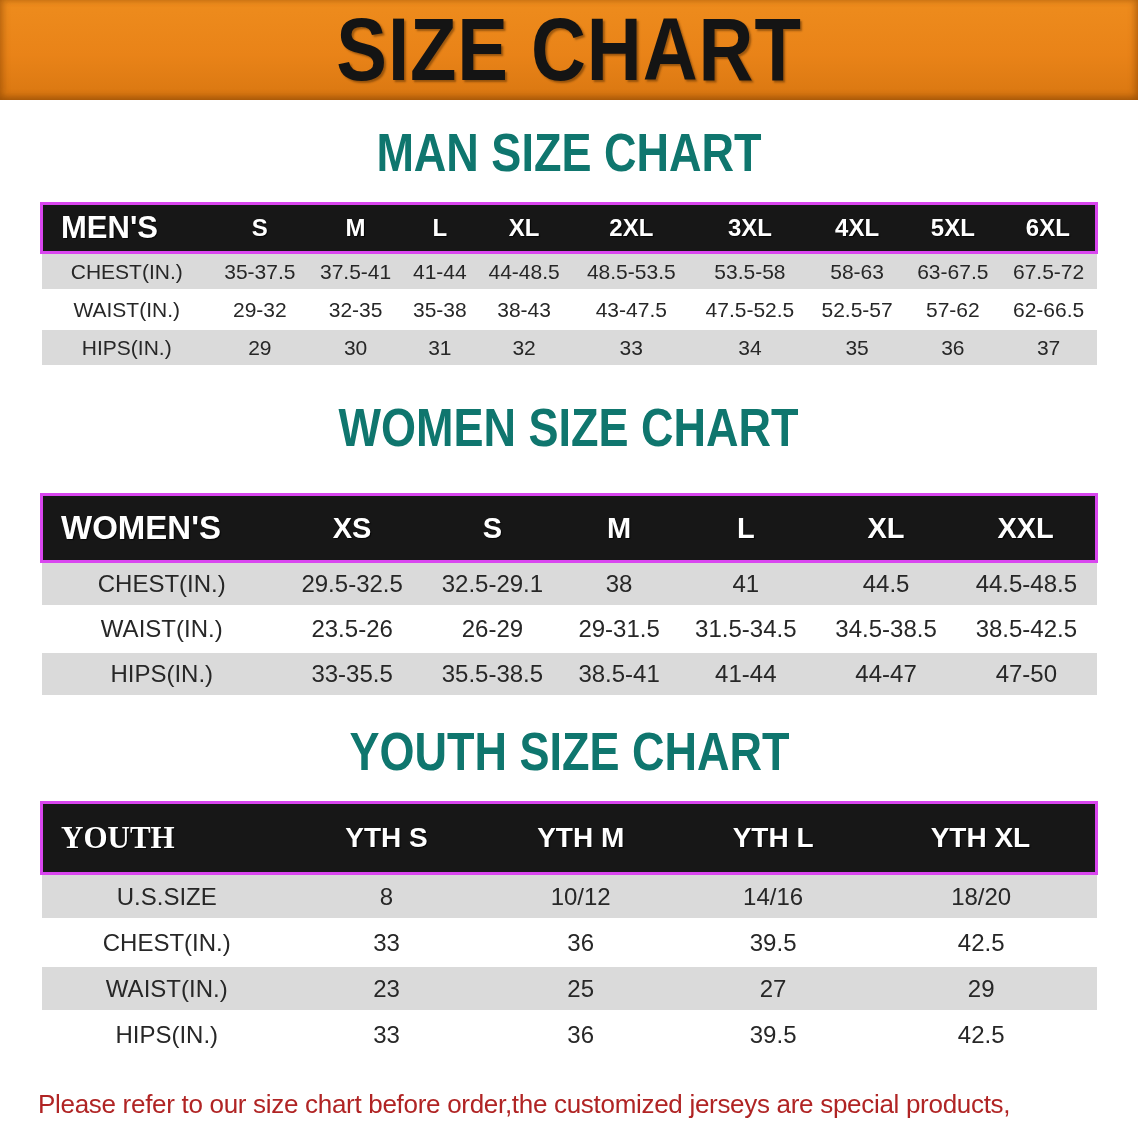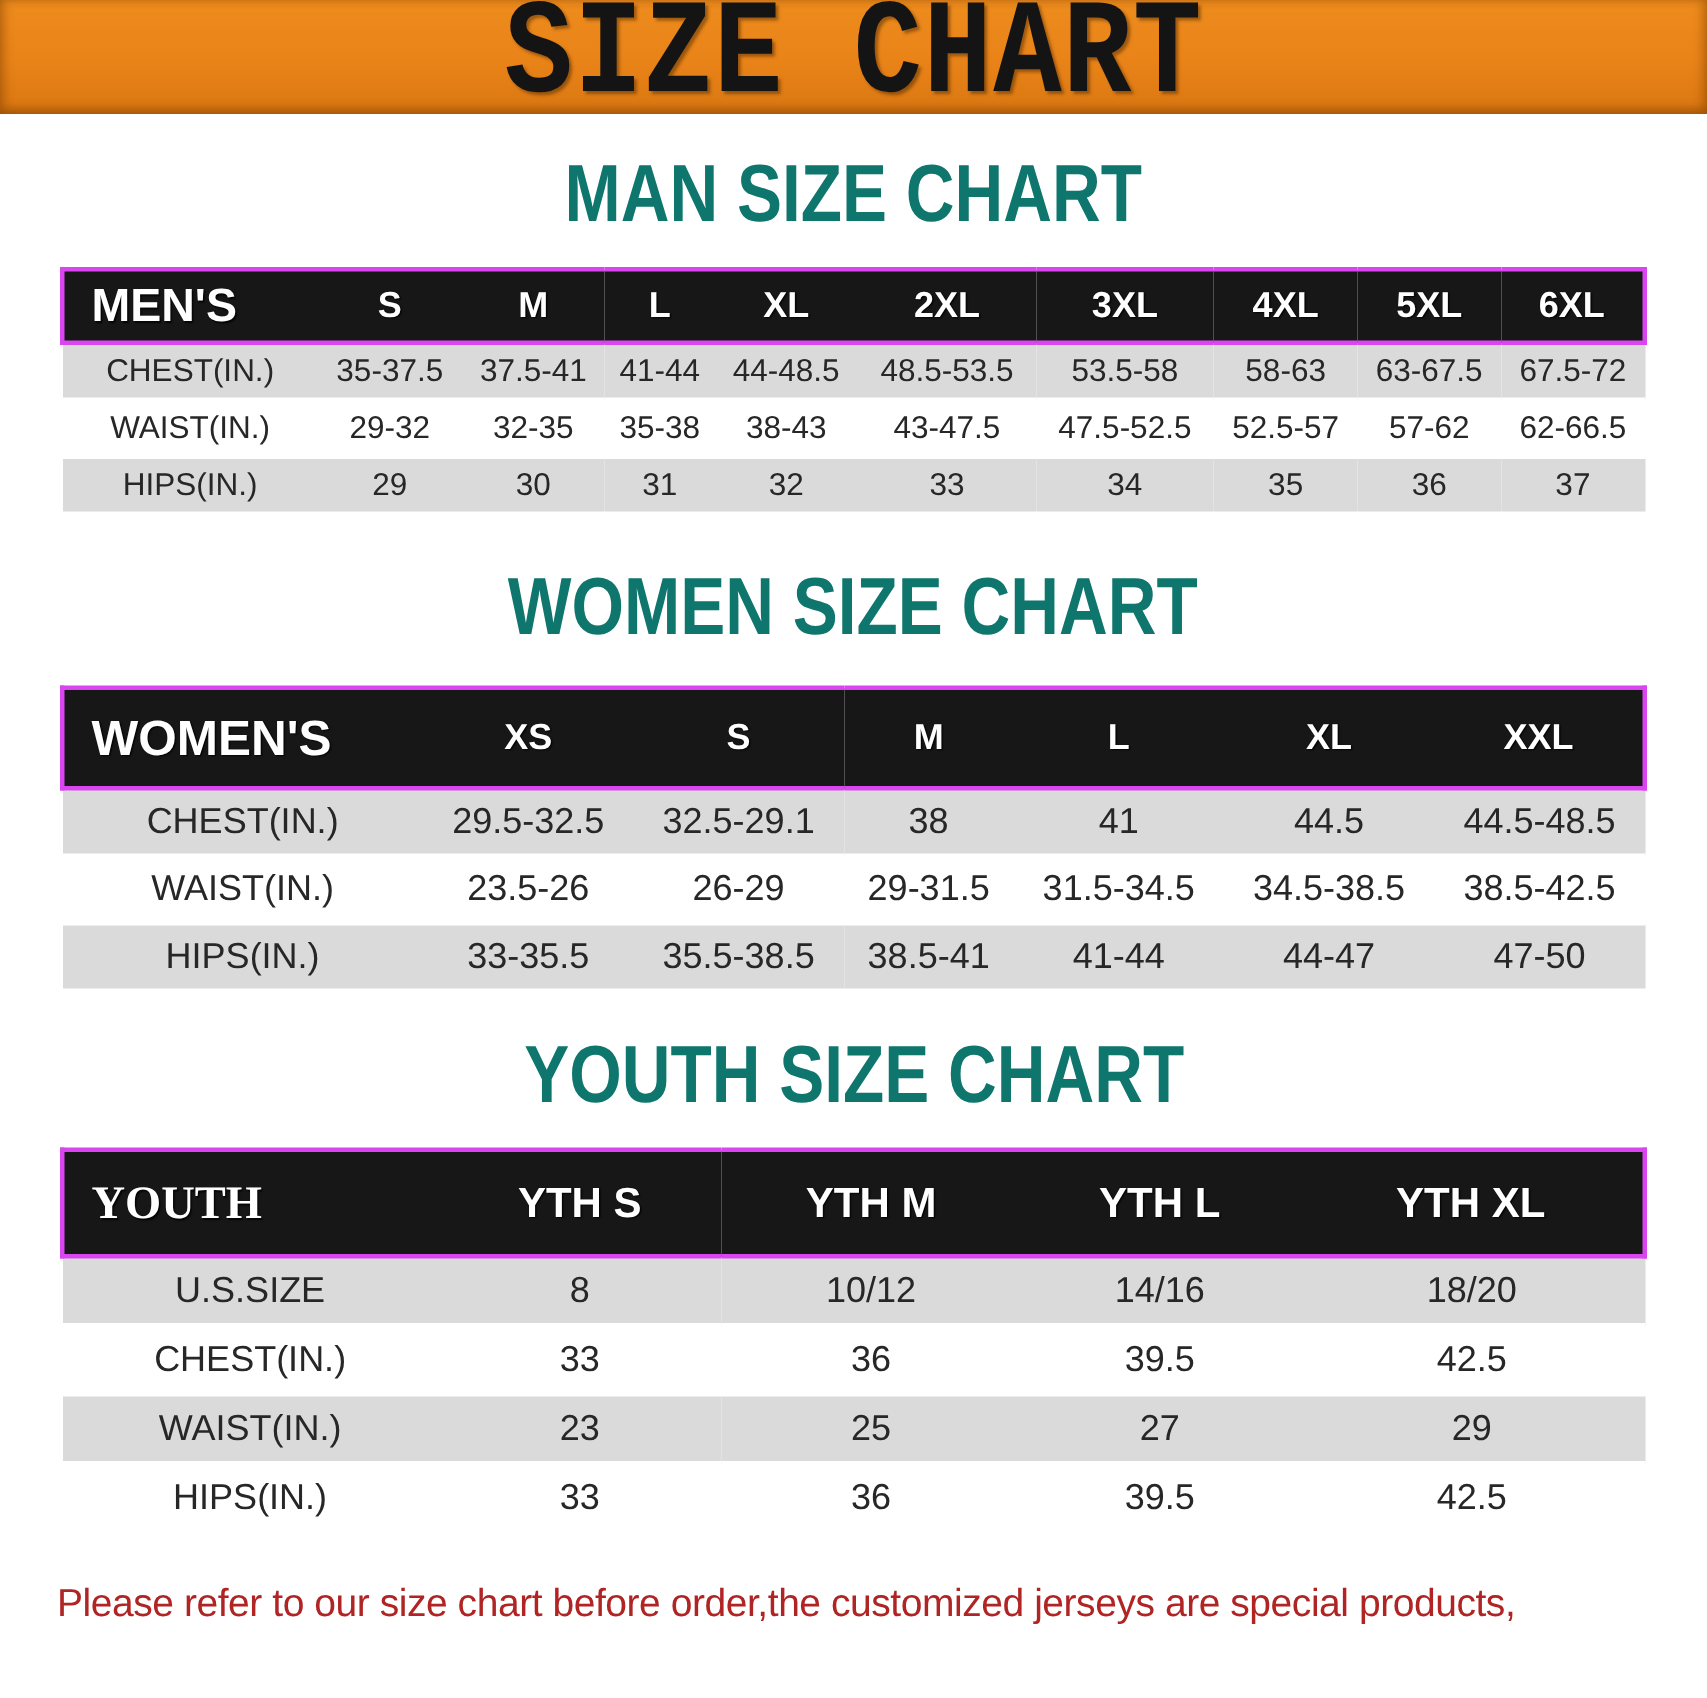--- a/index.html
+++ b/index.html
@@ -11,27 +11,26 @@
   .page {
     width: 1138px;
     height: 1132px;
     background: #ffffff;
     overflow: hidden;
     position: relative;
   }
 
   
   .banner {
-    height: 76px;
+    height: 100px;
     background: linear-gradient(180deg, #ee8c1d 0%, #e98318 55%, #d97711 100%);
     box-shadow: inset 0 -4px 6px rgba(120,60,0,.35), inset 4px 0 6px rgba(120,60,0,.25), inset -4px 0 6px rgba(120,60,0,.25);
     display: flex;
     align-items: center;
     justify-content: center;
-    font-family: Liberation Mono, monospace;
   }
   .banner-title {
     font-size: 80px;
     font-weight: 800;
     color: #141414;
     letter-spacing: 1px;
     display: inline-block;
     transform: scale(0.95, 1.12);
     text-shadow: 2px 2px 2px rgba(60,30,0,.45);
     white-space: nowrap;
@@ -47,21 +46,21 @@
     line-height: 1;
   }
   h2.section-heading > span {
     display: inline-block;
     font-size: 50px;
     transform: scale(0.9, 1.08);
     white-space: nowrap;
     letter-spacing: 0px;
   }
   .heading-men   { padding-top: 28px; padding-bottom: 24px; }
-  .heading-women { padding-top: 38px; padding-bottom: 28px; text-decoration: underline; }
+  .heading-women { padding-top: 38px; padding-bottom: 40px; text-decoration: underline; }
   .heading-youth { padding-top: 32px; padding-bottom: 24px; }
 
   
   table.size-table {
     width: 1058px;
     margin-left: 40px;
     border-collapse: collapse;
     table-layout: auto;
   }
   table.size-table thead tr {
@@ -87,21 +86,21 @@
   }
   table.size-table tbody tr:nth-child(odd)  { background: #dadada; }
   table.size-table tbody tr:nth-child(even) { background: #ffffff; }
   table.size-table tbody tr { border-top: 3px solid #ffffff; }
 
   
   table.men th { height: 44px; font-size: 24px; }
   table.men th:first-child { font-size: 31px; width: 150px; }
   table.men td { height: 33px; font-size: 21px; }
   
-  table.women th { height: 62px; font-size: 24px; }
+  table.women th { height: 62px; font-size: 29px; }
   table.women th:first-child { font-size: 33px; width: 220px; }
   table.women td { height: 40px; font-size: 24px; }
   
   table.youth th { height: 66px; font-size: 28px; }
   table.youth th:first-child { font-size: 31px; width: 230px; font-family: Liberation Serif, serif; }
   table.youth td { height: 41px; font-size: 24px; }
 
   
   .disclaimer {
     margin-top: 24px;

